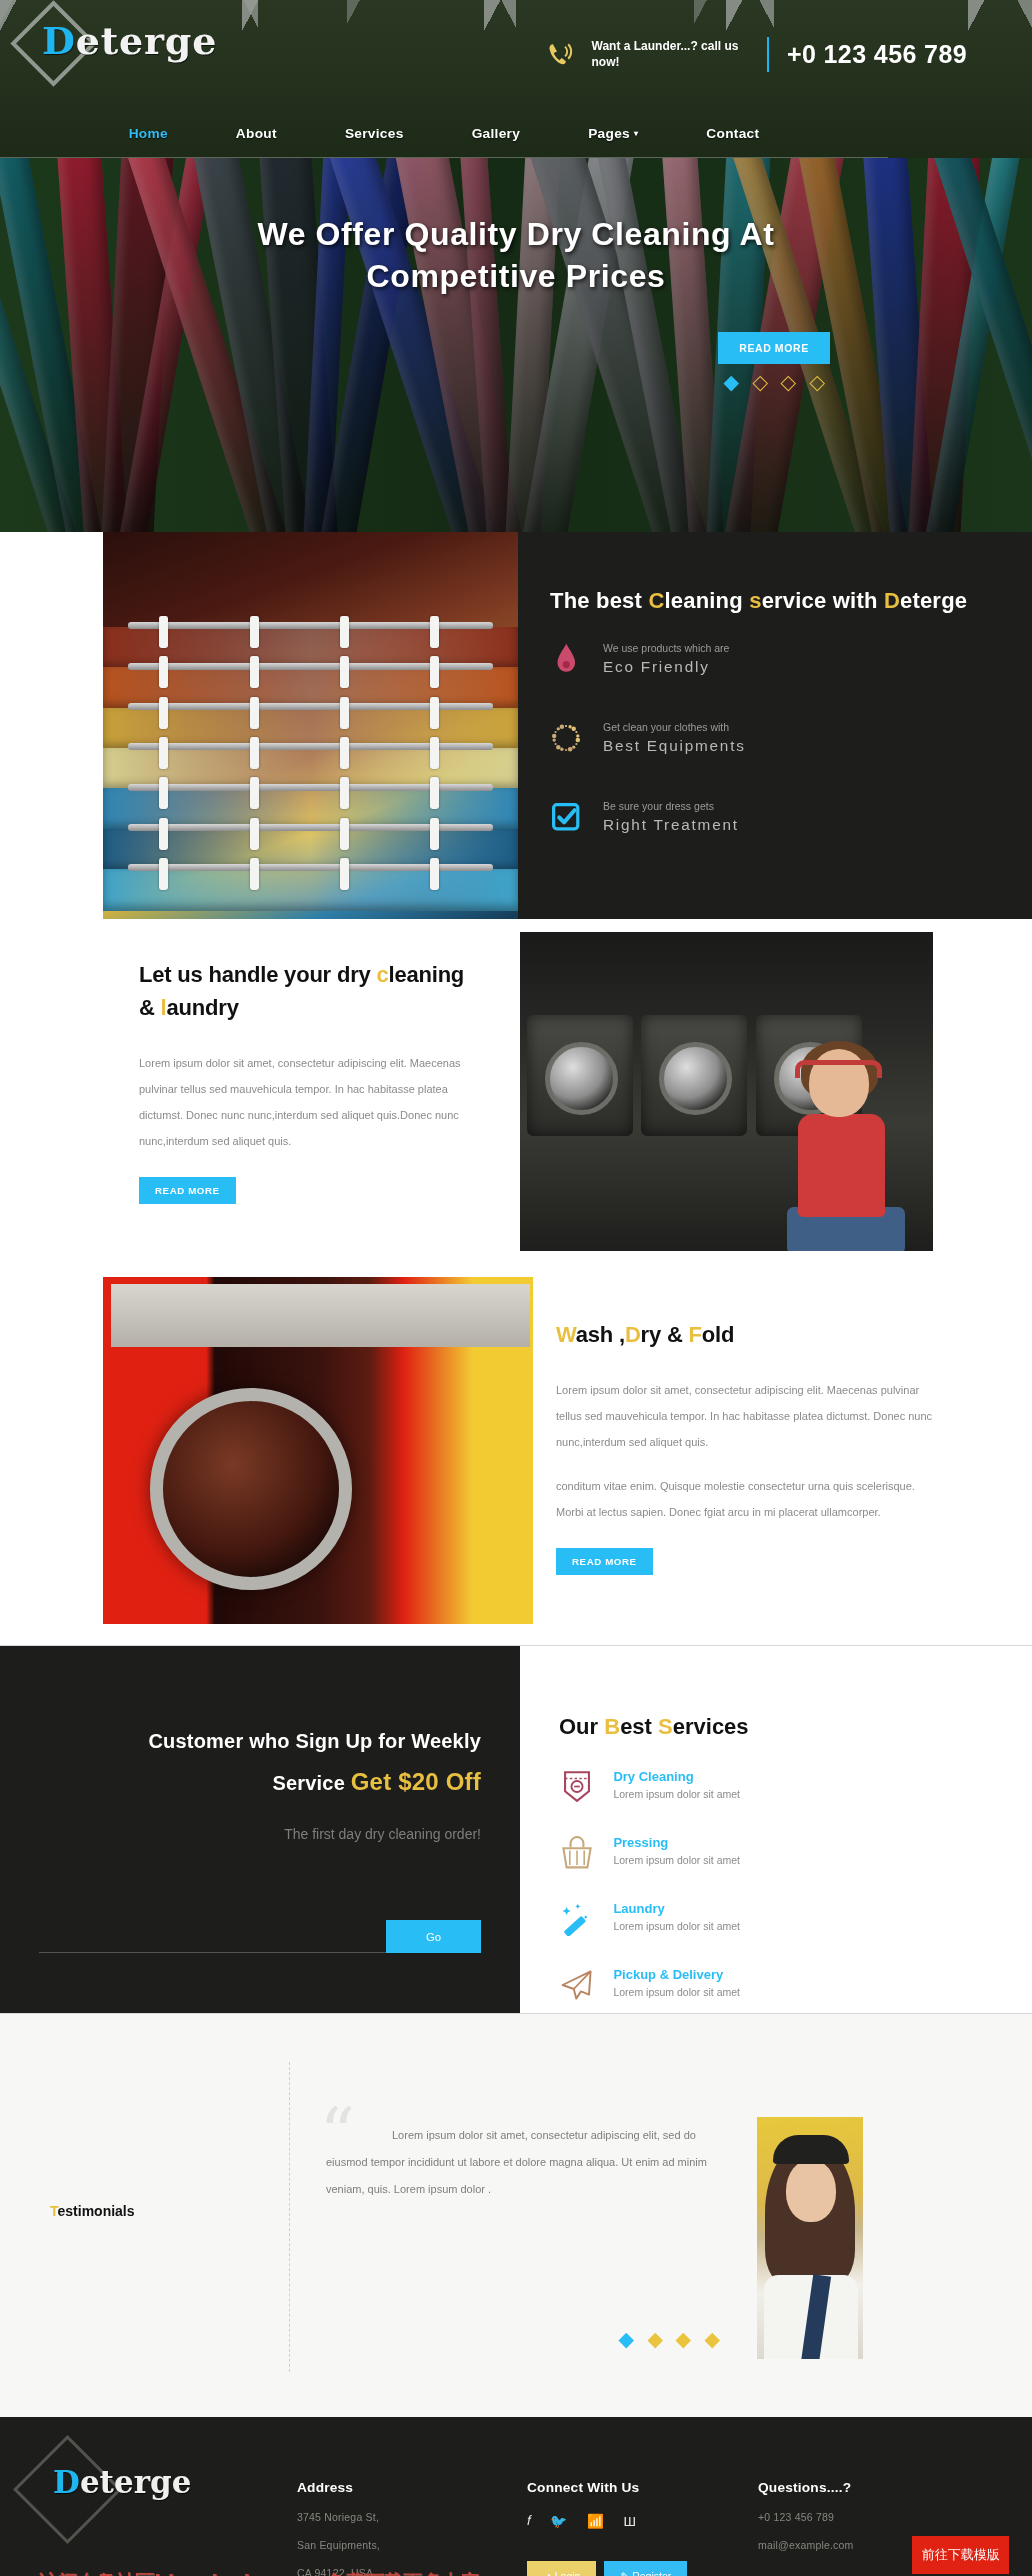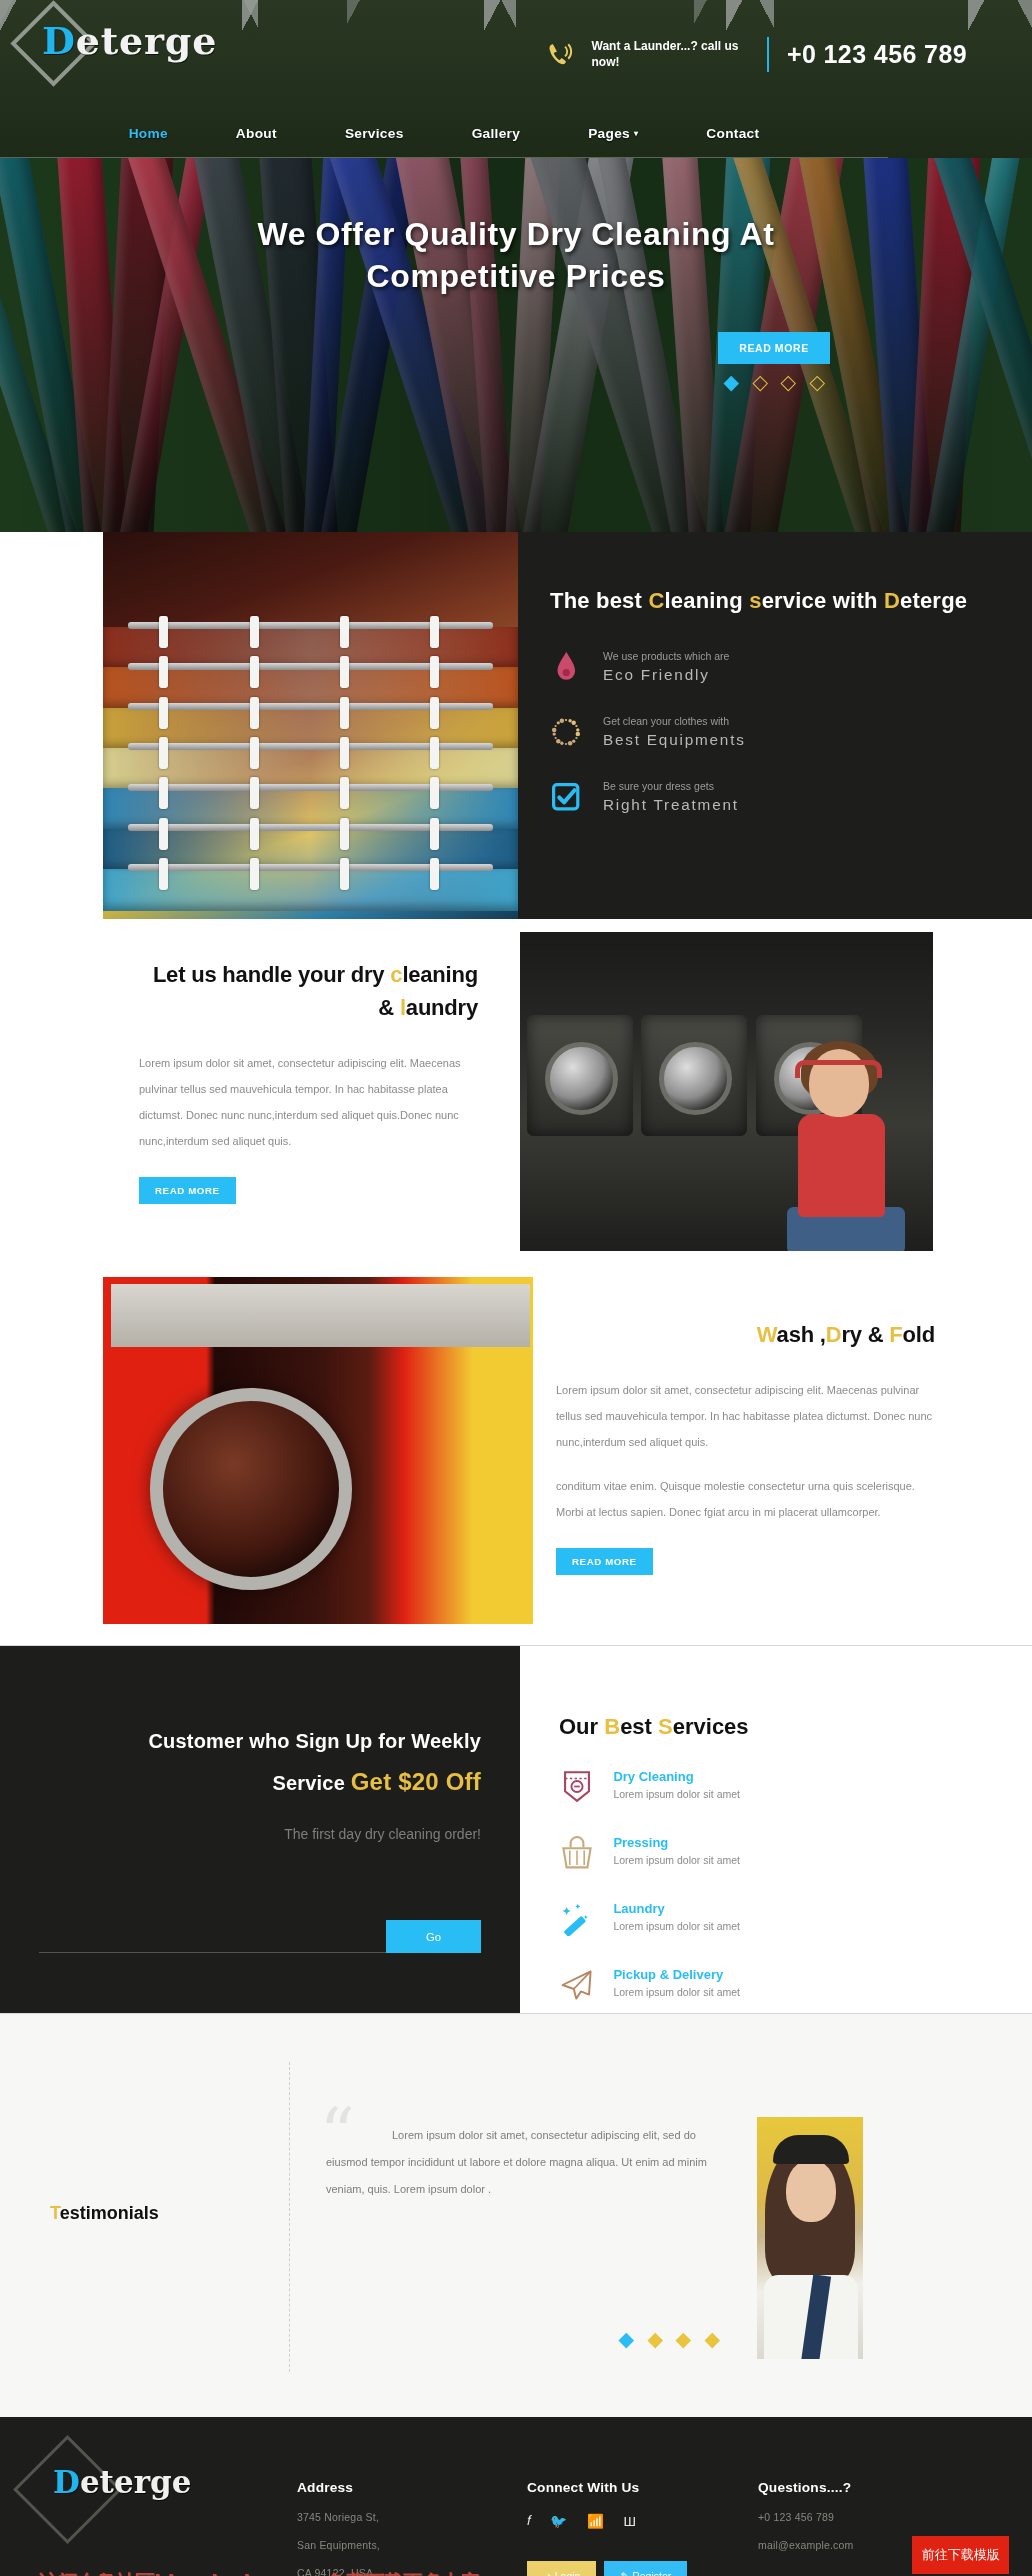--- a/index.html
+++ b/index.html
@@ -137,33 +137,33 @@
     position:absolute; width:9px; height:32px; background:#f4f4f2;
     border-radius:2.4px; box-shadow:0 0 2.4px rgba(0,0,0,.45);
   }
   .about-text {
     position:absolute; left:550px; top:53px; width:436px; color:#fff;
   }
   .about-h {
     font-size:22px; font-weight:bold; line-height:1.48; letter-spacing:0.2px;
   }
   .hl { color:#e9bf42; }
-  .feature-list { margin-top:32px; display:flex; flex-direction:column; gap:30px; }
+  .feature-list { margin-top:24px; display:flex; flex-direction:column; gap:44px; }
   .feature { display:flex; align-items:center; gap:21px; }
   .f-ico { width:32px; height:35px; flex:none; display:flex; align-items:center; justify-content:center; }
   .f-small { color:#9b9b98; font-size:10.5px; line-height:1.3; }
   .f-big { color:#b9b9b6; font-size:15.3px; letter-spacing:1.8px; margin-top:3.2px; }
 
   
   .handle {
     position:relative; width:1032px; height:339px; background:#fff;
   }
   .handle-text { position:absolute; left:139px; top:39px; width:339px; }
   .h2 {
-    font-size:22px; font-weight:bold; color:#111; line-height:1.5; letter-spacing:-0.2px;text-align:right;
+    font-size:22px; font-weight:bold; color:#111; line-height:1.5; letter-spacing:-0.2px;
   }
   .h2 .hl { color:#e9bf42; }
   .para {
     margin-top:27.4px; color:#8b8b8b; font-size:11px; line-height:2.35;
   }
   .btn-blue {
     display:inline-block; margin-top:22.6px; background:#29bdf5; color:#fff;
     border:none; font-family:inherit; font-size:9.7px; font-weight:bold;
     letter-spacing:0.6px; padding:8px 16px; cursor:pointer;
   }
@@ -266,21 +266,21 @@
   .svc-title { color:#29bdf5; font-size:13px; font-weight:bold; }
   .svc-desc { color:#8b8b8b; font-size:10.5px; margin-top:4px; }
 
   
   .testi {
     position:relative; width:1032px; height:403px;
     background:#f7f7f5;
   }
   .testi-h {
     position:absolute; left:50px; top:189px;
-    font-size:18px; font-weight:bold; color:#111;
+    font-size:14px; font-weight:bold; color:#111;
   }
   .testi-h .hl { color:#e9bf42; }
   .testi-rule { position:absolute; left:289px; top:48px; width:0.8px; height:310px; border-left:0.8px dashed #cfcfcb; }
   .testi-body { position:absolute; left:326px; top:108px; width:411px; }
   .qmark {
     position:absolute; left:-6.5px; top:-22.6px;
     font-family:"DejaVu Serif", serif; font-size:69px; color:#e3e3e0; line-height:1;
   }
   .testi-quote { color:#7e7e7b; font-size:11px; line-height:2.45; text-indent:66px; }
   .testi-card {

